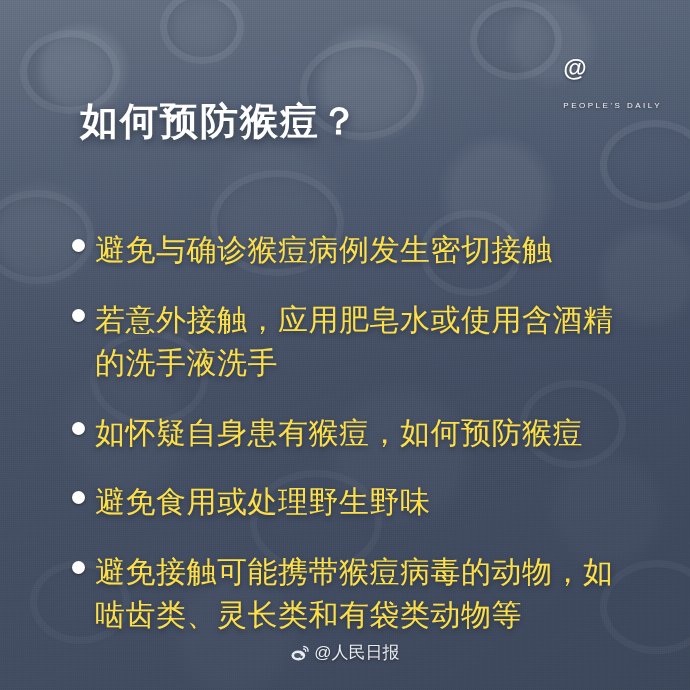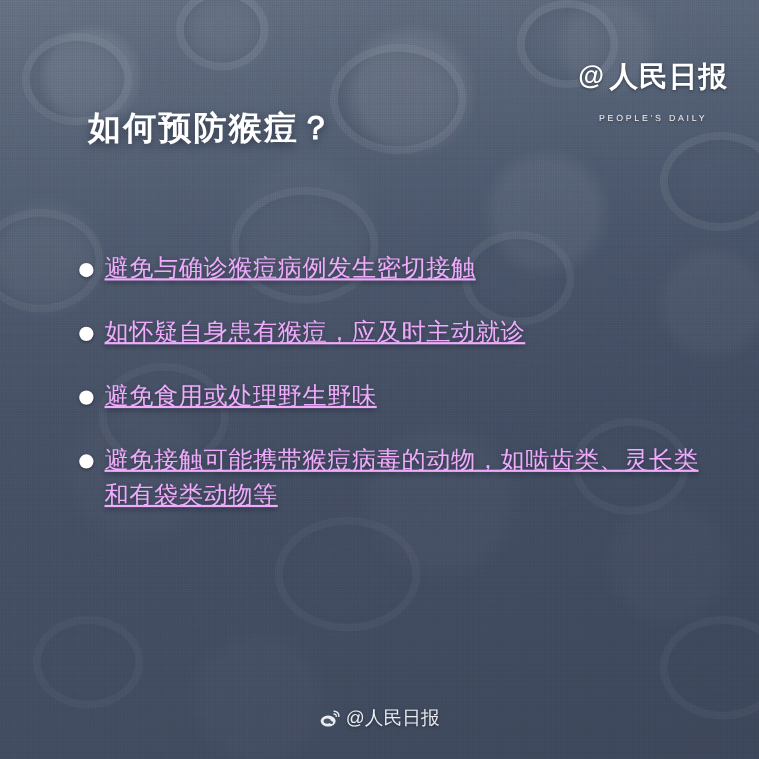--- a/index.html
+++ b/index.html
@@ -95,21 +95,21 @@
     letter-spacing: 2.5px;
     opacity: .92;
     font-family: "Liberation Sans", sans-serif;
   }
 
   
   .title {
     position: absolute;
     left: 80px;
     top: 96px;
-    font-size: 30px;
+    font-size: 38px;
     font-weight: bold;
     color: #ffffff;
     letter-spacing: 2px;
     text-shadow: 0 3px 8px rgba(20,26,40,0.55);
     font-family: "Liberation Sans", sans-serif;
   }
 
   
   .tips {
     position: absolute;
@@ -126,26 +126,25 @@
     flex: 0 0 auto;
     width: 13px;
     height: 13px;
     border-radius: 50%;
     background: #ffffff;
     margin-top: 11px;
     margin-right: 10px;
     box-shadow: 0 1px 3px rgba(0,0,0,0.4);
   }
   .tip-text {
-    color: #f0abfc;
-    font-size: 22px;
+    color: #fde047;
+    font-size: 30px;
     line-height: 1.45;
     letter-spacing: 0.5px;
     text-shadow: 0 2px 5px rgba(20,26,40,0.5);
-    text-decoration: underline;
   }
 
   
   .footer {
     position: absolute;
     left: 0;
     right: 0;
     bottom: 26px;
     display: flex;
     align-items: center;
@@ -183,35 +182,38 @@
     <i style="left:30px;  top:560px; width:86px;  height:70px;"></i>
     <i style="left:600px; top:560px; width:100px; height:80px;"></i>
   </div>
 
   <div class="bg-veil"></div>
   <div class="bg-grain"></div>
 
   <div class="brand-logo">
     <div class="brand-main">
       <span class="at">@</span>
-      <span>人民日报</span>
     </div>
     <div class="brand-en">PEOPLE'S DAILY</div>
   </div>
 
   <div class="title">如何预防猴痘？</div>
 
   <div class="tips">
     <div class="tip">
       <span class="tip-dot"></span>
       <span class="tip-text">避免与确诊猴痘病例发生密切接触</span>
     </div>
     <div class="tip">
       <span class="tip-dot"></span>
-      <span class="tip-text">如怀疑自身患有猴痘，应及时主动就诊</span>
+      <span class="tip-text">若意外接触，应用肥皂水或使用含酒精的洗手液洗手</span>
+    </div>
+    <div class="tip">
+      <span class="tip-dot"></span>
+      <span class="tip-text">如怀疑自身患有猴痘，如何预防猴痘</span>
     </div>
     <div class="tip">
       <span class="tip-dot"></span>
       <span class="tip-text">避免食用或处理野生野味</span>
     </div>
     <div class="tip">
       <span class="tip-dot"></span>
       <span class="tip-text">避免接触可能携带猴痘病毒的动物，如啮齿类、灵长类和有袋类动物等</span>
     </div>
   </div>

